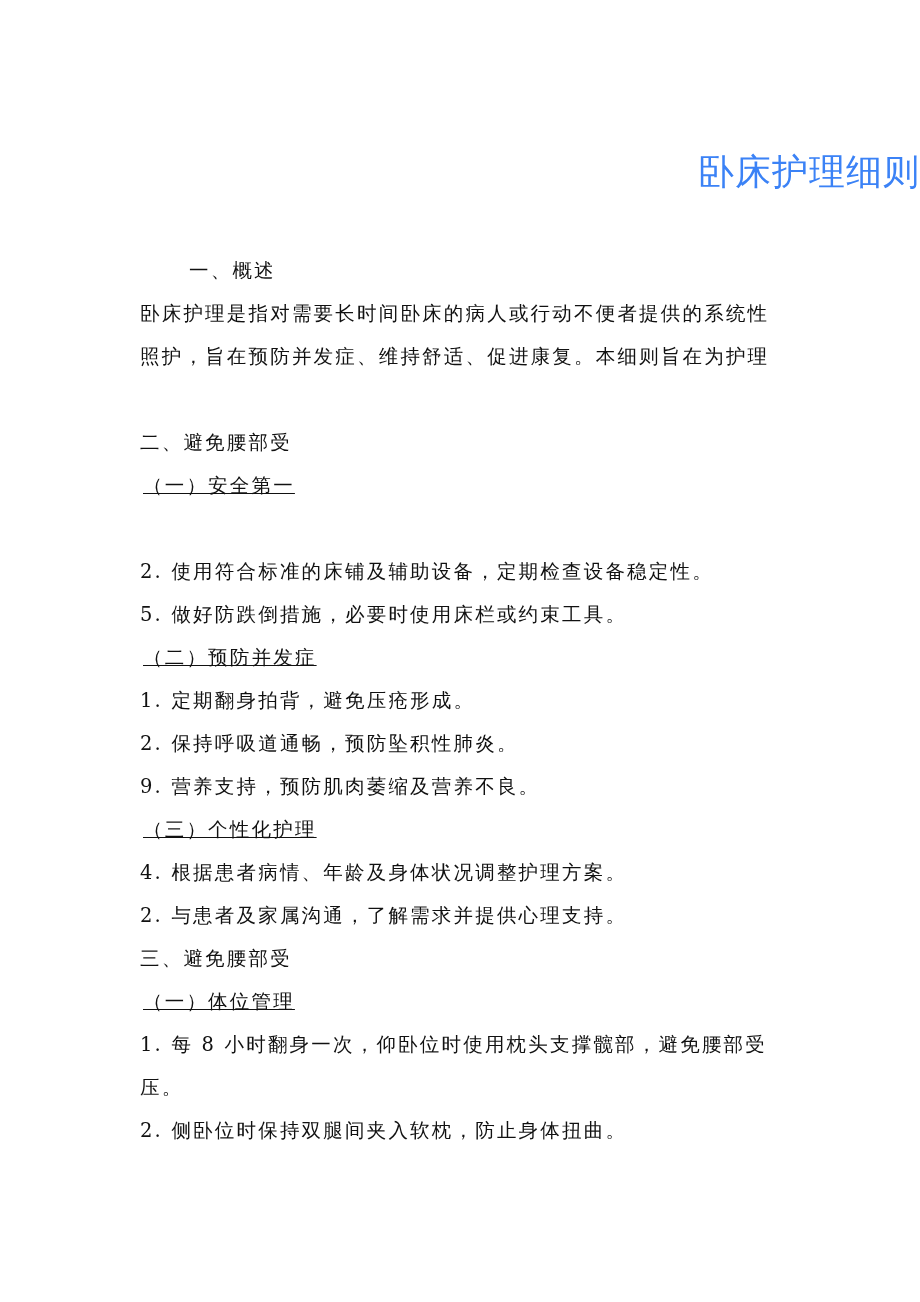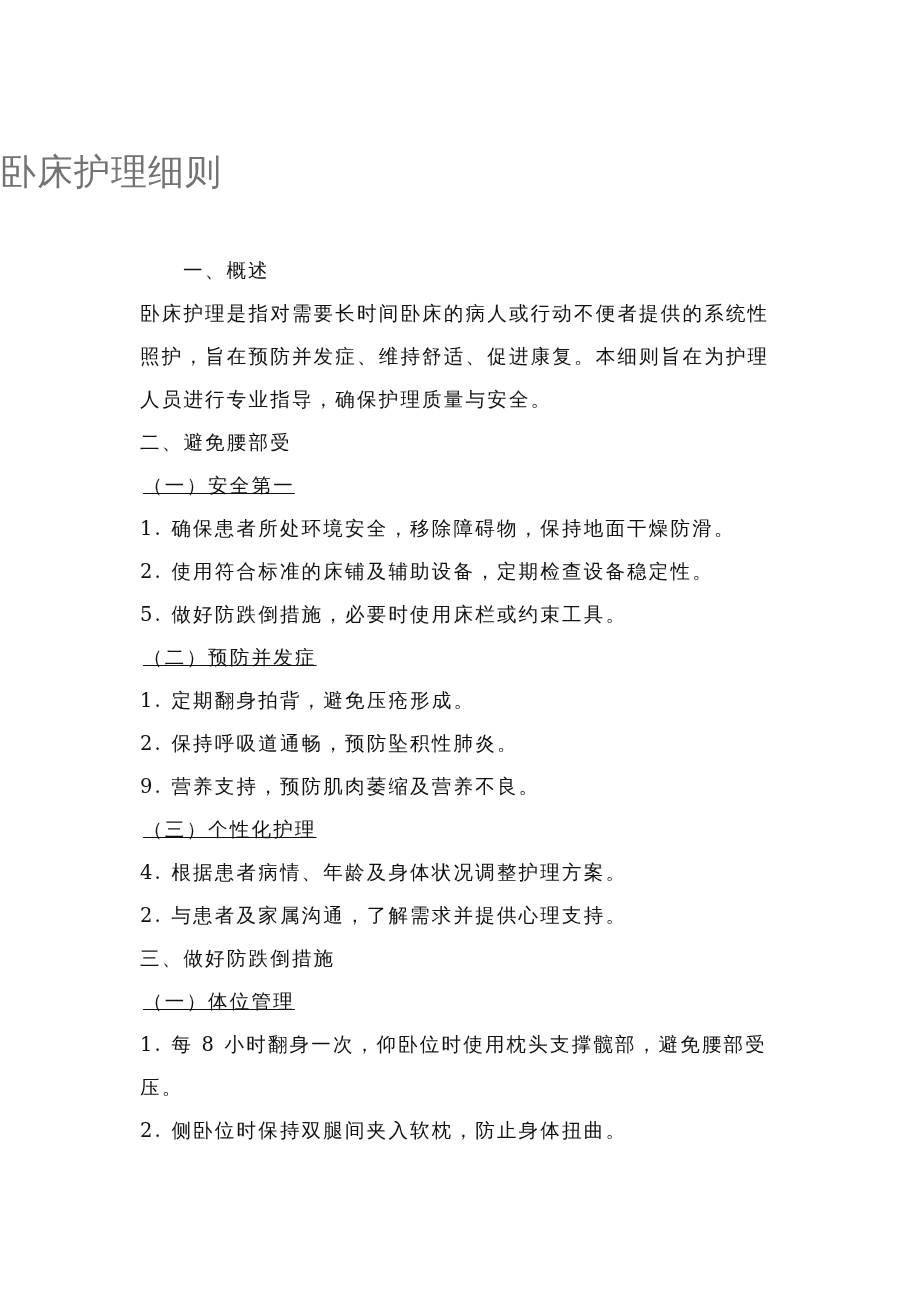--- a/index.html
+++ b/index.html
@@ -3,52 +3,50 @@
   <meta charset="utf-8">
   <style>
     html, body { margin: 0; padding: 0; background: #ffffff; }
     body {
       width: 920px; height: 1302px; position: relative; overflow: hidden;
       font-family: "DejaVu Serif", "Liberation Serif", serif;
       color: #111111;
     }
     .page { position: absolute; left: 0; top: 0; width: 920px; height: 1302px; }
     .title {
-      position: absolute; top: 148px; left: 0; width: 920px; text-align: left;
+      position: absolute; top: 148px; left: 0; width: 920px; text-align: right;
       font-family: "DejaVu Sans", "Liberation Sans", sans-serif;
-      font-size: 36px; line-height: 48px; letter-spacing: 1px; color: #737373;
+      font-size: 36px; line-height: 48px; letter-spacing: 1px; color: #3b82f6;
     }
     .line {
       position: absolute; left: 140px; width: 640px;
       font-size: 19.5px; line-height: 28px; white-space: nowrap;
       letter-spacing: 2.2px;
     }
-    .indent { left: 183px; }
+    .indent { left: 189px; }
     .sub { left: 143px; text-decoration: underline; }
   </style>
 </head>
 <body>
 
 <div class="page">
   <div class="title">卧床护理细则</div>
 
   <div class="line indent" style="top:257px">一、概述</div>
   <div class="line" style="top:300px">卧床护理是指对需要长时间卧床的病人或行动不便者提供的系统性</div>
   <div class="line" style="top:343px">照护，旨在预防并发症、维持舒适、促进康复。本细则旨在为护理</div>
-  <div class="line" style="top:386px">人员进行专业指导，确保护理质量与安全。</div>
   <div class="line" style="top:429px">二、避免腰部受</div>
   <div class="line sub" style="top:472px">（一）安全第一</div>
-  <div class="line" style="top:515px">1. 确保患者所处环境安全，移除障碍物，保持地面干燥防滑。</div>
   <div class="line" style="top:558px">2. 使用符合标准的床铺及辅助设备，定期检查设备稳定性。</div>
   <div class="line" style="top:601px">5. 做好防跌倒措施，必要时使用床栏或约束工具。</div>
   <div class="line sub" style="top:644px">（二）预防并发症</div>
   <div class="line" style="top:687px">1. 定期翻身拍背，避免压疮形成。</div>
   <div class="line" style="top:730px">2. 保持呼吸道通畅，预防坠积性肺炎。</div>
   <div class="line" style="top:773px">9. 营养支持，预防肌肉萎缩及营养不良。</div>
   <div class="line sub" style="top:816px">（三）个性化护理</div>
   <div class="line" style="top:859px">4. 根据患者病情、年龄及身体状况调整护理方案。</div>
   <div class="line" style="top:902px">2. 与患者及家属沟通，了解需求并提供心理支持。</div>
-  <div class="line" style="top:945px">三、做好防跌倒措施</div>
+  <div class="line" style="top:945px">三、避免腰部受</div>
   <div class="line sub" style="top:988px">（一）体位管理</div>
   <div class="line" style="top:1031px">1. 每 8 小时翻身一次，仰卧位时使用枕头支撑髋部，避免腰部受</div>
   <div class="line" style="top:1074px">压。</div>
   <div class="line" style="top:1117px">2. 侧卧位时保持双腿间夹入软枕，防止身体扭曲。</div>
 </div>
 
 </body></html>

